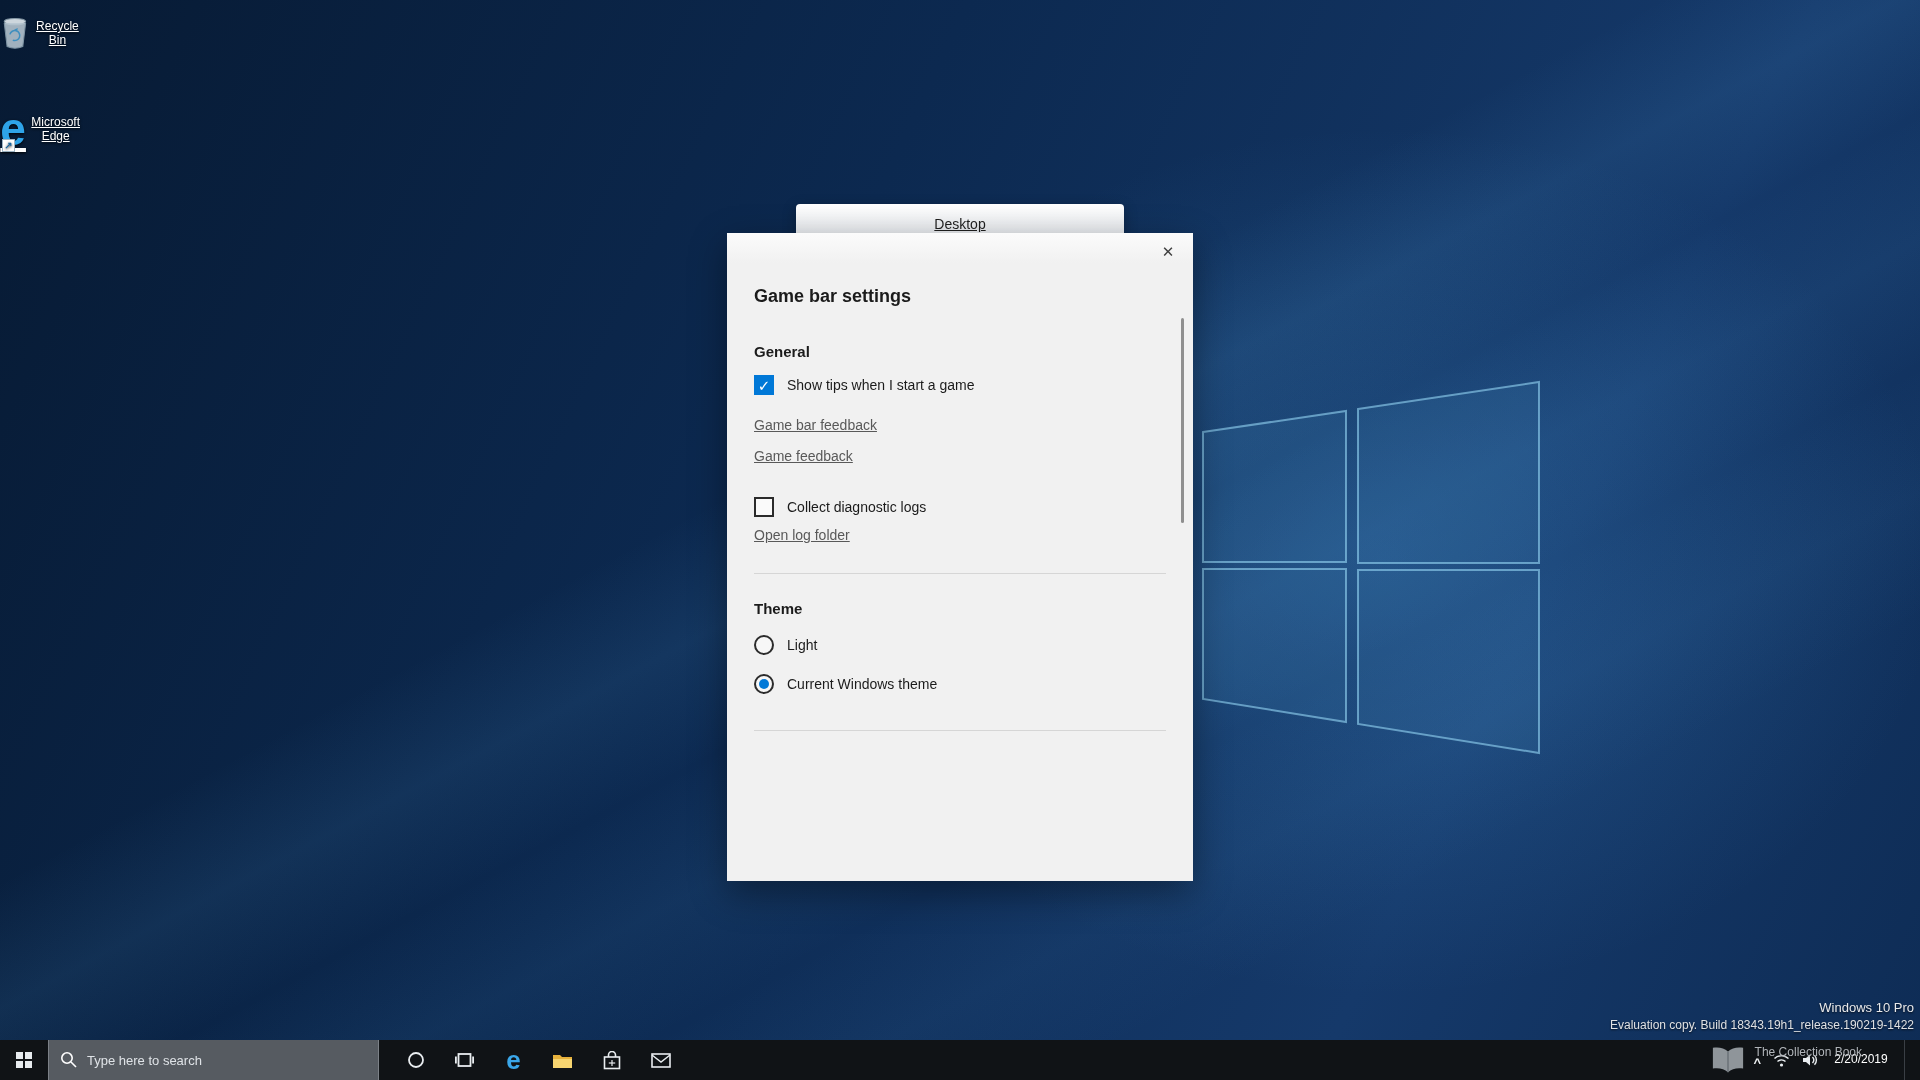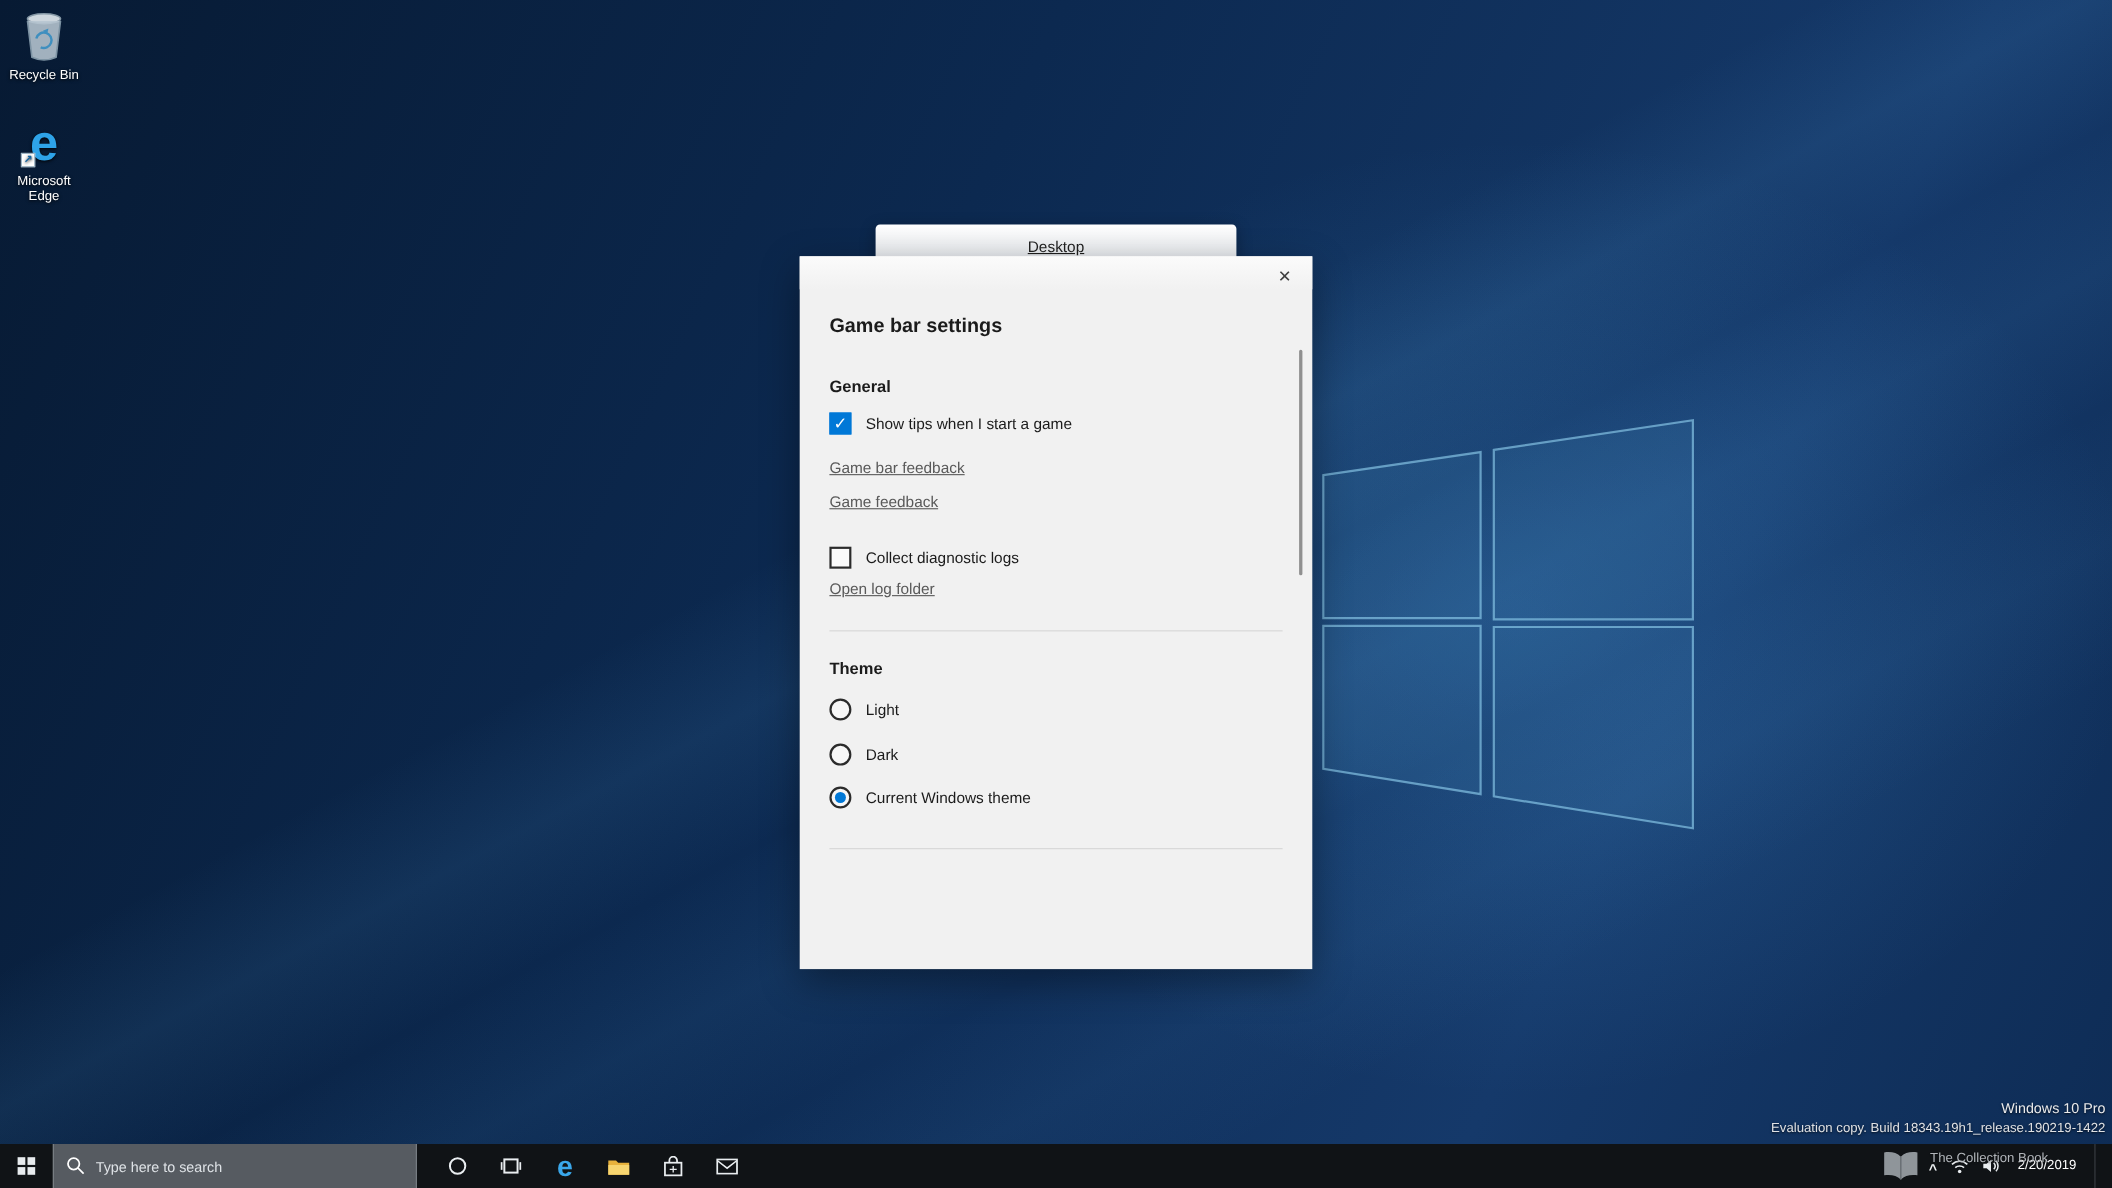--- a/index.html
+++ b/index.html
@@ -14,22 +14,22 @@
   .beams {
     position:absolute; inset:0; pointer-events:none;
     background:
       linear-gradient(152deg, transparent 42%, rgba(90,170,230,.10) 48%, transparent 54%,
                       rgba(90,170,230,.07) 60%, transparent 66%, rgba(90,170,230,.05) 72%, transparent 78%);
   }
   .logo-svg { position:absolute; inset:0; pointer-events:none; }
 
   
   .desktop-icon {
-    position:absolute; width:80px; display:flex; flex-direction:column; align-items:center; gap:5px;
-    color:#fff; font-size:12px; text-align:center; text-shadow:0 1px 3px rgba(0,0,0,.95); cursor:default;
+    position:absolute; width:80px; display:flex; align-items:center; gap:5px;
+    color:#fff; font-size:12px; text-align:center; text-shadow:0 1px 3px rgba(0,0,0,.95); cursor:default;text-decoration:underline;
   }
   .di-recycle { left:0; top:10px; }
   .di-edge { left:0; top:106px; }
   .edge-glyph-desktop {
     position:relative; width:46px; height:46px; display:flex; align-items:center; justify-content:center;
     color:#2ea3e8; font-size:46px; font-weight:bold; line-height:1;
   }
   .shortcut-arrow {
     position:absolute; left:2px; bottom:0; width:13px; height:13px; background:#fff;
     display:flex; align-items:center; justify-content:center; font-size:10px; color:#1464a0;
@@ -178,24 +178,20 @@
 
       <div class="dlg-link lk3">Open log folder</div>
 
       <div class="divider dv1"></div>
 
       <div class="dlg-heading h-theme">Theme</div>
 
       <div class="radio-row rr1">
         <span class="radio"></span>
         <span>Light</span>
-      </div>
-      <div class="radio-row rr2">
-        <span class="radio"></span>
-        <span>Dark</span>
       </div>
       <div class="radio-row rr3">
         <span class="radio checked"></span>
         <span>Current Windows theme</span>
       </div>
 
       <div class="divider dv2"></div>
 
     </div>
     <div class="dlg-scrollbar"></div>

